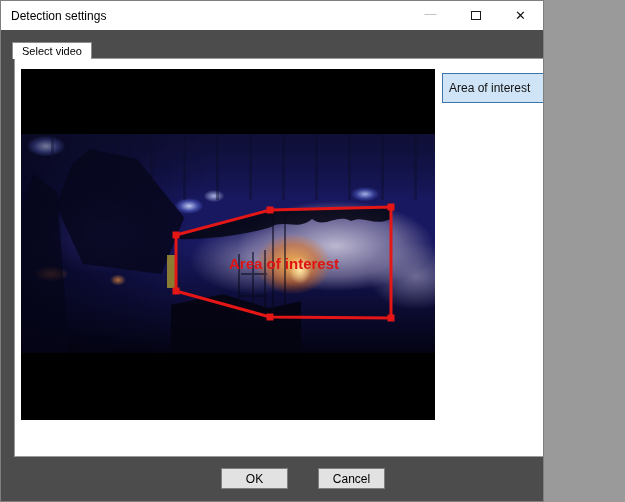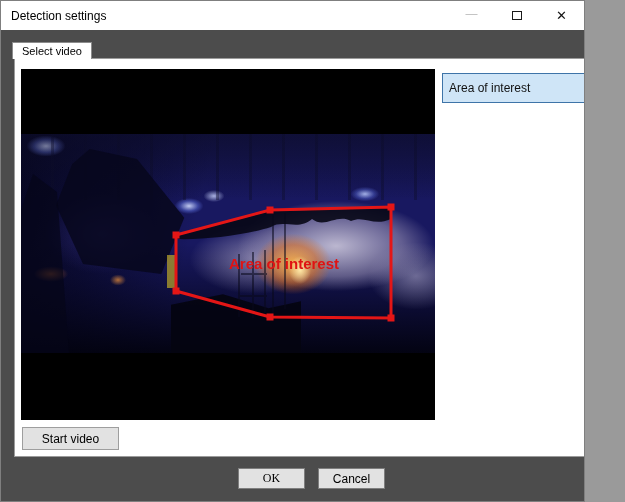--- a/index.html
+++ b/index.html
@@ -1,18 +1,18 @@
 <!DOCTYPE html>
 <html><head>
 <meta charset="utf-8">
 <style>
   html,body{margin:0;padding:0;background:#9a9a9a;}
   *{box-sizing:border-box;}
   .window{
-    position:relative;width:585px;height:502px;margin:0;
+    position:relative;width:544px;height:502px;margin:0;
     background:#4c4c4c;border:1px solid #7f7f7f;overflow:hidden;
     font-family:"Liberation Sans",sans-serif;
   }
   
   .titlebar{position:absolute;top:0;left:0;right:0;height:29px;background:#ffffff;display:flex;align-items:center;}
   .titlebar .title{padding-left:10px;font-size:12px;color:#000;}
   .caption-buttons{margin-left:auto;display:flex;height:100%;}
   .cap-btn{width:45px;height:100%;display:flex;align-items:center;justify-content:center;cursor:default;}
   .min-glyph{color:#bdbdbd;font-size:12px;line-height:1;transform:translateY(-2px);}
   .max-glyph{display:block;width:10px;height:9px;border:1px solid #1a1a1a;background:#fff;}
@@ -80,21 +80,21 @@
   }
   .grip{position:absolute;right:1px;bottom:1px;width:12px;height:12px;
     background:repeating-linear-gradient(135deg, transparent 0 3px, #c8c8c8 3px 4px);
     clip-path:polygon(100% 0,100% 100%,0 100%);}
   
   .ok-btn,.cancel-btn{
     position:absolute;top:438px;width:67px;height:21px;
     background:#e2e2e2;border:1px solid #7e7e7e;font-family:"Liberation Sans",sans-serif;
     font-size:12px;color:#000;padding:0;
   }
-  .ok-btn{left:237px;font-family:Liberation Serif, serif;}
+  .ok-btn{left:220px;}
   .cancel-btn{left:317px;}
 </style>
 </head>
 <body>
 
 <div class="window">
 
   <div class="titlebar">
     <span class="title">Detection settings</span>
     <div class="caption-buttons">
@@ -137,21 +137,20 @@
               <rect x="151.5" y="218.5" width="7" height="7" fill="#e41616"></rect>
             </g>
           <text class="overlay-text" x="263" y="200" text-anchor="middle" fill="#df1313">Area of interest</text>
         </svg>
       </div>
 
       <input class="area-input" type="text" value="Area of interest" style="">
 
       <button class="x-btn">x</button>
 
-      <button class="start-btn">Start video</button>
 
       <div class="grip"></div>
     </div>
 
     <button class="ok-btn">OK</button>
     <button class="cancel-btn">Cancel</button>
 
   </div>
 </div>
 

